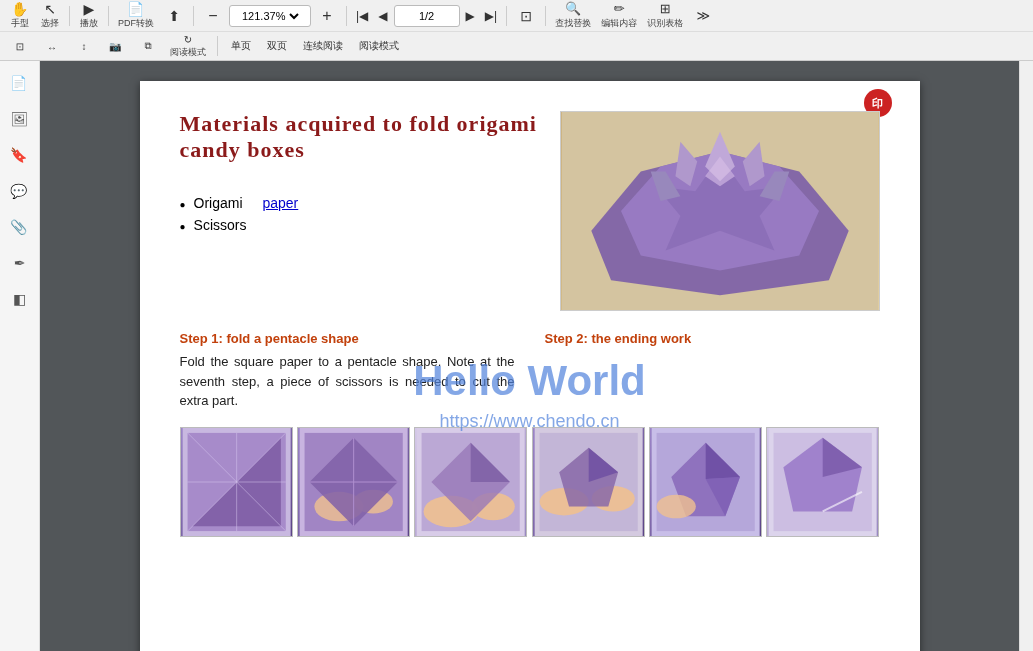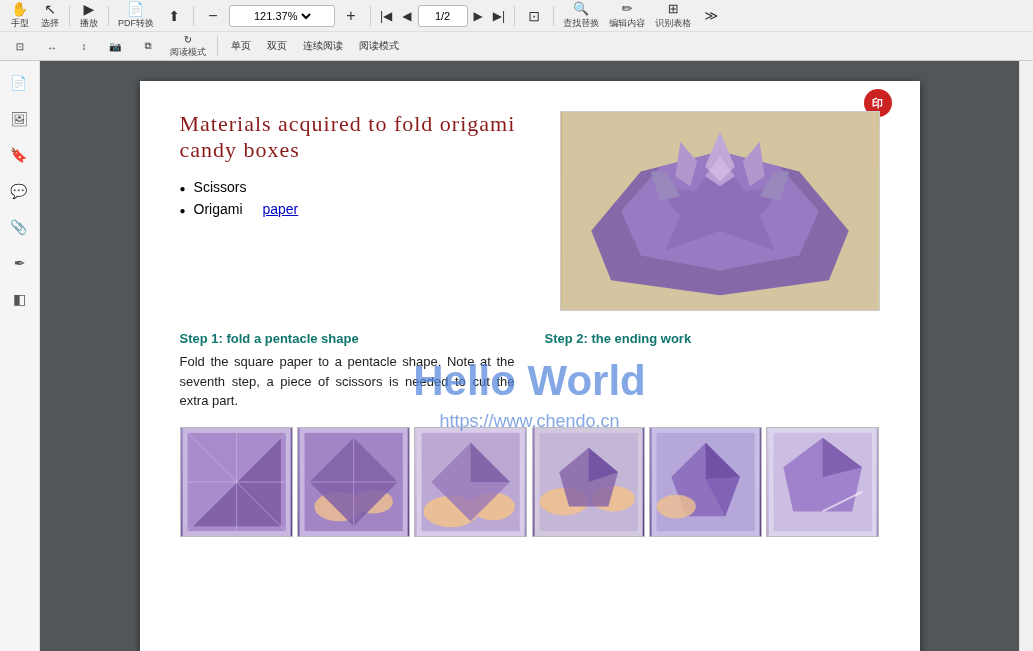--- a/index.html
+++ b/index.html
@@ -46,41 +46,41 @@
     .tool-sep { width: 1px; height: 20px; background: #ccc; margin: 0 3px; }
     .tool-group { display: flex; align-items: center; gap: 2px; }
 
     .zoom-box {
       display: flex;
       align-items: center;
       border: 1px solid #bbb;
       border-radius: 3px;
       background: white;
       height: 22px;
-      padding: 0 20px;
+      padding: 0 8px;
       font-size: 11px;
       min-width: 80px;
       cursor: pointer;
       justify-content: flex-end;
     }
     .zoom-box select {
       border: none;
       background: transparent;
       font-size: 11px;
       cursor: pointer;
       outline: none;
     }
 
     .page-nav {
       display: flex;
       align-items: center;
       gap: 2px;
     }
     .page-input {
-      width: 50px;
+      width: 66px;
       height: 22px;
       border: 1px solid #bbb;
       border-radius: 3px;
       text-align: center;
       font-size: 11px;
       background: white;
     }
 
     
     .main-area {
@@ -129,24 +129,24 @@
       background: white;
       width: 780px;
       min-height: 600px;
       box-shadow: 0 2px 8px rgba(0,0,0,0.5);
       padding: 30px 40px;
       position: relative;
     }
 
     .page-title {
       font-size: 22px;
-      font-weight: normal;
+      font-weight: bold;
       color: #8B1A1A;
       font-family: 'Times New Roman', serif;
-      margin-bottom: 16px;
+      margin-bottom: 32px;
       letter-spacing: 1px;
     }
 
     .page-content-top {
       display: flex;
       gap: 20px;
       margin-bottom: 20px;
     }
 
     .page-left-col {
@@ -208,21 +208,21 @@
       display: flex;
       gap: 30px;
       margin-bottom: 16px;
     }
     .step-col {
       flex: 1;
     }
     .step-heading {
       font-size: 13px;
       font-weight: bold;
-      color: #0f766e;
+      color: #c2410c;
       margin-bottom: 6px;
     }
     .step-body {
       font-size: 13px;
       color: #222;
       line-height: 1.5;
       font-family: Arial, sans-serif;
       text-align: justify;
     }
 
@@ -445,24 +445,24 @@
       <div class="watermark">Hello World</div>
       <div class="watermark-sub">https://www.chendo.cn</div>
 
       <div class="red-badge">印</div>
 
       <div class="page-content-top">
         <div class="page-left-col">
           <div class="page-title">Materials acquired to fold origami candy boxes</div>
           <ul class="bullet-list">
             <li>
-              <span>Scissors</span>
+              <span>Origami</span>&nbsp;<span class="link-text">paper</span>
             </li>
             <li>
-              <span>Origami</span>&nbsp;<span class="link-text">paper</span>
+              <span>Scissors</span>
             </li>
           </ul>
         </div>
         <div class="page-right-col">
 
           <div class="origami-img">
             <svg class="origami-img-inner" viewBox="0 0 320 200">
 
               <rect width="320" height="200" fill="#d4c4a0"></rect>
 

